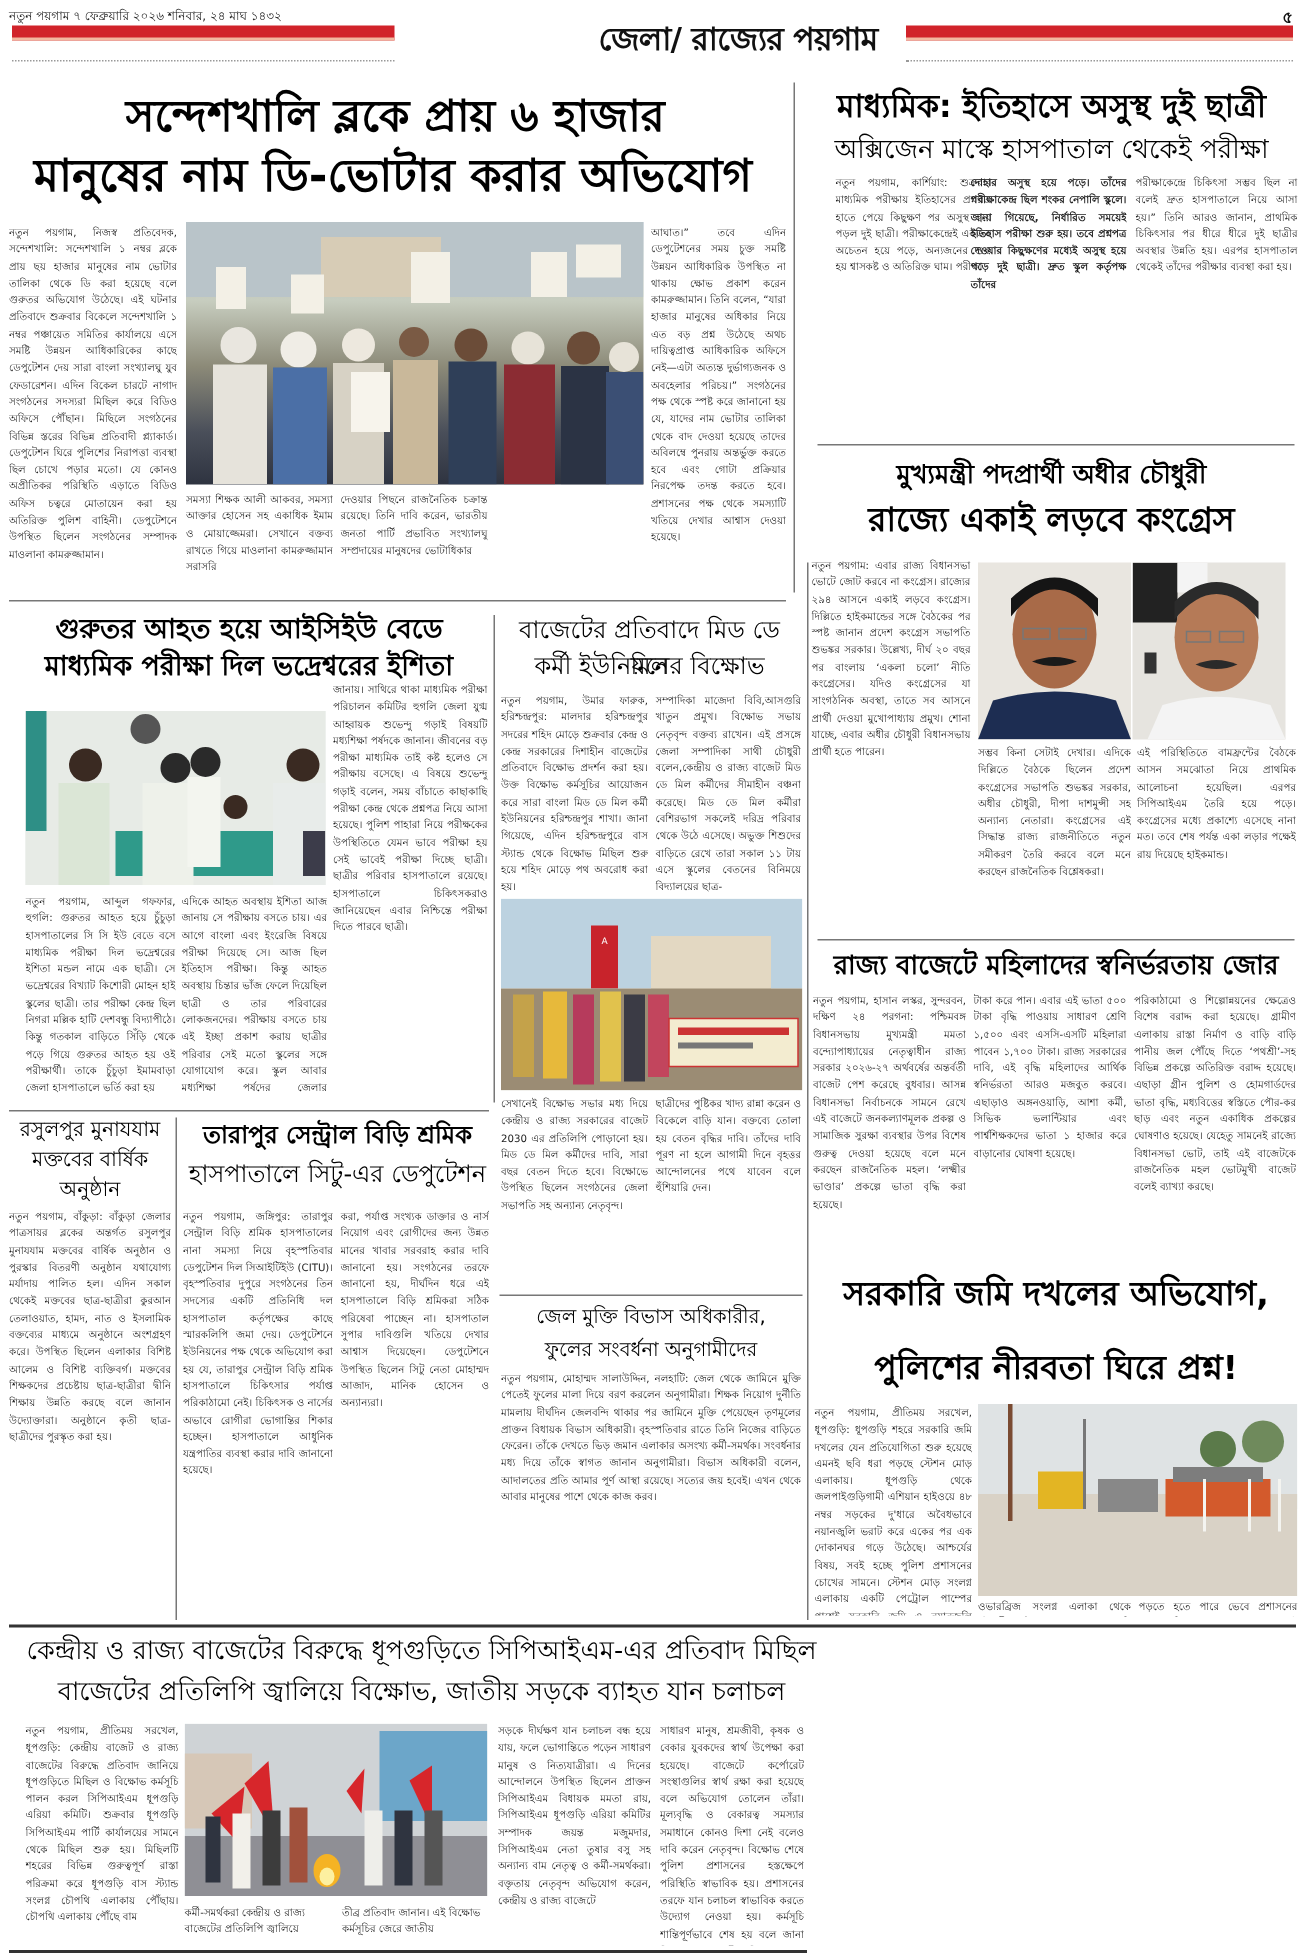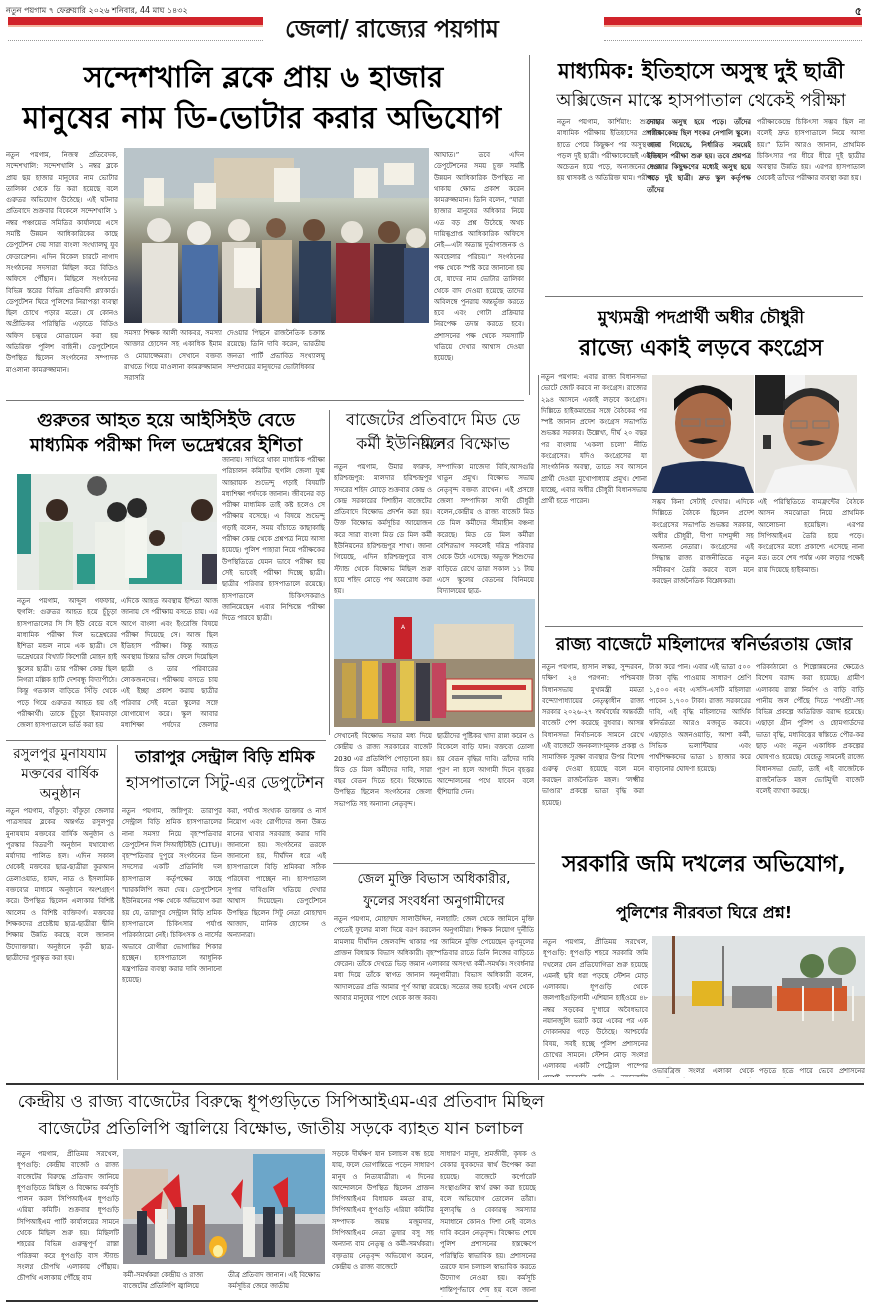--- a/index.html
+++ b/index.html
@@ -2,32 +2,32 @@
 <html><head>
 <meta charset="utf-8">
 <style>
   * { box-sizing: border-box; margin: 0; padding: 0; }
   body { width: 870px; height: 1303px; background: #fff; font-family: "DejaVu Sans", sans-serif; color: #111; position: relative; overflow: hidden; }
   .abs { position: absolute; }
   .folio { top: 4px; left: 6px; font-size: 8px; color: #222; }
   .pageno { top: 3px; right: 8px; font-size: 11px; font-weight: bold; }
   .redbar { height: 10px; background: #d1232a; border-bottom: 2px solid #f2b7a0; top: 17px; }
   .dotline { height: 1px; border-top: 1px dotted #999; top: 40px; }
-  .section-title { top: 10px; left: 285px; width: 300px; text-align: left; font-size: 24px; font-weight: bold; letter-spacing: -0.5px; }
+  .section-title { top: 10px; left: 285px; width: 300px; text-align: right; font-size: 21px; font-weight: bold; letter-spacing: -0.5px; }
   .hl { font-weight: bold; text-align: center; line-height: 1.2; color: #000; }
   .body-text { font-size: 6.8px; line-height: 11.3px; text-align: justify; color: #222; overflow: hidden; }
   .rule-h { height: 1px; background: #777; }
   .rule-v { width: 1px; background: #777; }
   .photo { overflow: hidden; }
   .caption { font-size: 6.8px; line-height: 11px; color: #222; }
 </style>
 </head>
 <body>
 
-<div class="abs folio">নতুন পয়গাম ৭ ফেব্রুয়ারি ২০২৬ শনিবার, 44 মাঘ ১৪৩২</div>
+<div class="abs folio">নতুন পয়গাম ৭ ফেব্রুয়ারি ২০২৬ শনিবার, ২৪ মাঘ ১৪৩২</div>
 <div class="abs pageno">৫</div>
 <div class="abs redbar" style="left:8px;width:255px;"></div>
 <div class="abs redbar" style="left:604px;width:258px;"></div>
 <div class="abs dotline" style="left:8px;width:255px;"></div>
 <div class="abs dotline" style="left:604px;width:258px;"></div>
 <div class="abs section-title">জেলা/ রাজ্যের পয়গাম</div>
 
 <div>
   <div class="abs hl" style="left:6px;top:58px;width:515px;font-size:29px;line-height:39px;">সন্দেশখালি ব্লকে প্রায় ৬ হাজার</div>
   <div class="abs hl" style="left:2px;top:97px;width:520px;font-size:30px;line-height:42px;">মানুষের নাম ডি-ভোটার করার অভিযোগ</div>
@@ -197,21 +197,21 @@
 <div class="abs rule-h" style="left:333px;top:863px;width:202px;"></div>
 
 <div>
   <div class="abs hl" style="left:333px;top:868px;width:202px;font-size:13px;line-height:22px;font-weight:normal;">জেল মুক্তি বিভাস অধিকারীর,</div>
   <div class="abs hl" style="left:333px;top:890px;width:202px;font-size:13px;line-height:22px;font-weight:normal;">ফুলের সংবর্ধনা অনুগামীদের</div>
   <div class="abs body-text" style="left:334px;top:914px;width:200px;height:164px;">নতুন পয়গাম, মোহাম্মদ সালাউদ্দিন, নলহাটি: জেল থেকে জামিনে মুক্তি পেতেই ফুলের মালা দিয়ে বরণ করলেন অনুগামীরা। শিক্ষক নিয়োগ দুর্নীতি মামলায় দীর্ঘদিন জেলবন্দি থাকার পর জামিনে মুক্তি পেয়েছেন তৃণমূলের প্রাক্তন বিধায়ক বিভাস অধিকারী। বৃহস্পতিবার রাতে তিনি নিজের বাড়িতে ফেরেন। তাঁকে দেখতে ভিড় জমান এলাকার অসংখ্য কর্মী-সমর্থক। সংবর্ধনার মধ্য দিয়ে তাঁকে স্বাগত জানান অনুগামীরা। বিভাস অধিকারী বলেন, আদালতের প্রতি আমার পূর্ণ আস্থা রয়েছে। সত্যের জয় হবেই। এখন থেকে আবার মানুষের পাশে থেকে কাজ করব।</div>
 </div>
 
 <div>
   <div class="abs hl" style="left:541px;top:848px;width:326px;font-size:22px;line-height:32px;">সরকারি জমি দখলের অভিযোগ,</div>
-  <div class="abs hl" style="left:541px;top:897px;width:326px;font-size:16px;line-height:32px;">পুলিশের নীরবতা ঘিরে প্রশ্ন!</div>
+  <div class="abs hl" style="left:541px;top:897px;width:326px;font-size:22px;line-height:32px;">পুলিশের নীরবতা ঘিরে প্রশ্ন!</div>
   <div class="abs body-text" style="left:543px;top:937px;width:105px;height:140px;">নতুন পয়গাম, প্রীতিময় সরখেল, ধূপগুড়ি: ধূপগুড়ি শহরে সরকারি জমি দখলের যেন প্রতিযোগিতা শুরু হয়েছে এমনই ছবি ধরা পড়ছে স্টেশন মোড় এলাকায়। ধূপগুড়ি থেকে জলপাইগুড়িগামী এশিয়ান হাইওয়ে ৪৮ নম্বর সড়কের দু'ধারে অবৈধভাবে নয়ানজুলি ভরাট করে একের পর এক দোকানঘর গড়ে উঠেছে। আশ্চর্যের বিষয়, সবই হচ্ছে পুলিশ প্রশাসনের চোখের সামনে। স্টেশন মোড় সংলগ্ন এলাকায় একটি পেট্রোল পাম্পের পাশেই সরকারি জমি ও নয়ানজুলি দখল করে ব্যবসা গড়ে উঠছে।</div>
   <div class="abs photo" style="left:652px;top:936px;width:213px;height:128px;">
     <svg width="213" height="128">
       <rect x="0" y="0" width="213" height="70" fill="#dfe3e4"></rect>
       <rect x="0" y="60" width="213" height="68" fill="#d9d2c6"></rect>
       <rect x="20" y="0" width="3" height="78" fill="#7a4b32"></rect>
       <rect x="70" y="10" width="2" height="60" fill="#777"></rect>
       <rect x="40" y="45" width="30" height="25" fill="#e3b523"></rect>
       <rect x="80" y="50" width="40" height="22" fill="#888"></rect>
       <rect x="125" y="50" width="70" height="25" fill="#d35a2c"></rect>

